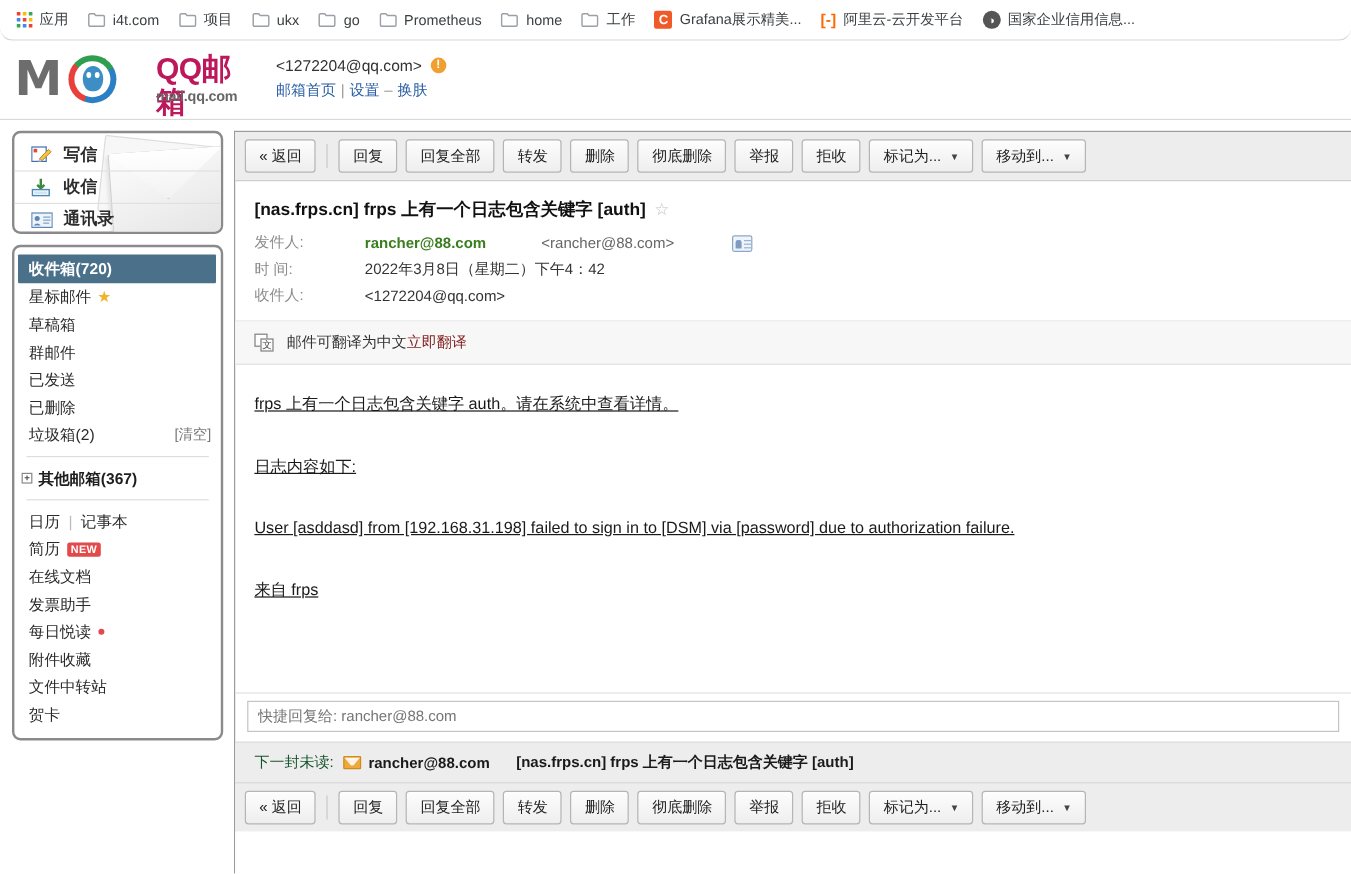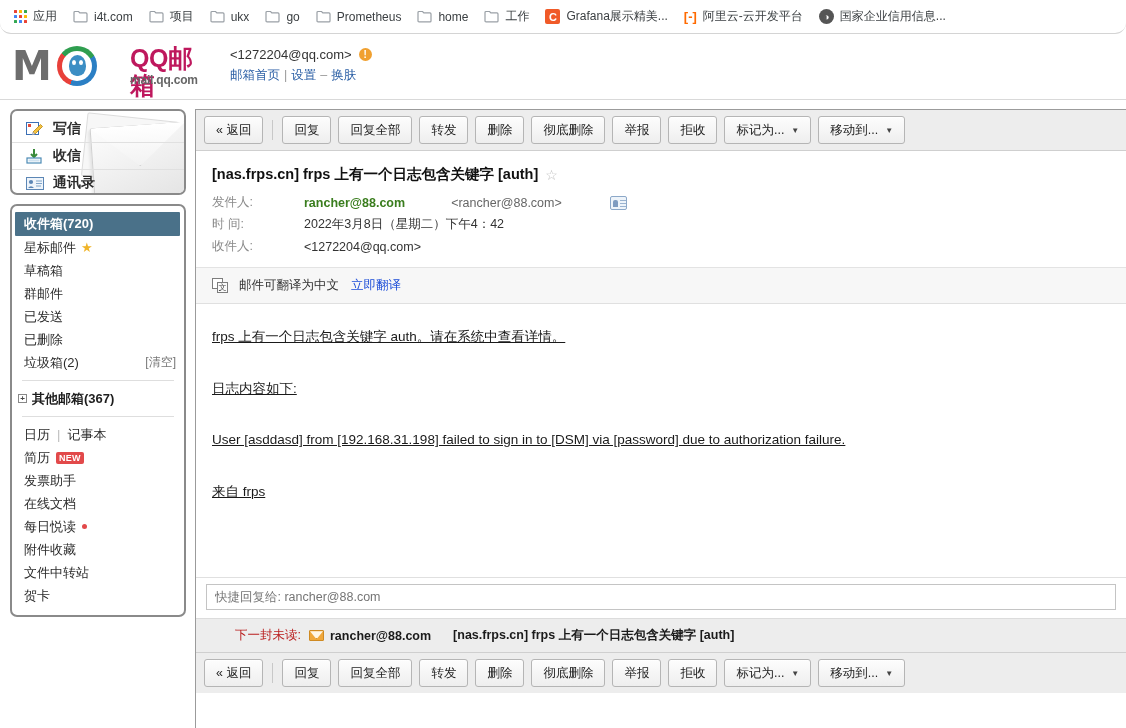--- a/index.html
+++ b/index.html
@@ -301,21 +301,21 @@
   }
   .trans-ic {
     width: 17px; height: 16px; position: relative; margin-right: 10px;
   }
   .trans-ic span {
     position:absolute; border:1px solid #7d7d7d; background:#fff;
     font-size: 8px; text-align:center; color:#444;
   }
   .trans-ic .s1 { left:0; top:0; width:11px; height:11px; }
   .trans-ic .s2 { left:5px; top:4px; width:11px; height:11px; line-height:10px; background:#fafafa; }
-  .trans-link { color:#1d4ed8; margin-left: 12px; cursor:pointer; }
+  .trans-link { color:#7f1d1d; cursor:pointer; }
 
   #mail-body {
     padding: 22px 16px 10px 16px;
     font-size: 13.5px;
     color: #1a1a1a;
     line-height: 1.6;
     flex: 1 1 auto;
     overflow: hidden;
     text-decoration: underline;
   }
@@ -340,21 +340,21 @@
   .next-unread {
     background: #ededed;
     border-top: 1px solid #dcdcdc;
     border-bottom: 1px solid #cfcfcf;
     padding: 8px 16px;
     font-size: 12.5px;
     color: #2b2b2b;
     display: flex; align-items: center;
     flex: 0 0 auto;
   }
-  .nu-lbl { color:#b91c1c;margin-left:23px; }
+  .nu-lbl { color:#14532d; }
   .env-ic {
     display:inline-block; width: 15px; height: 11px;
     background: #f0a83c; border: 1px solid #cf8a22;
     margin: 0 6px 0 8px; position: relative; border-radius:1px;
   }
   .env-ic::after {
     content:''; position:absolute; left:0; top:0; width:13px; height:7px;
     border-bottom: 1px solid #cf8a22;
     clip-path: polygon(0 0, 100% 0, 50% 100%);
     background: #fff6e6;
@@ -546,24 +546,24 @@
           <div class="fitem">
             <span>日历</span>
             <span class="vsep">|</span>
             <span>记事本</span>
           </div>
           <div class="fitem">
             <span>简历</span>
             <span class="badge-new">NEW</span>
           </div>
           <div class="fitem">
+            <span>在线文档</span>
+          </div>
+          <div class="fitem">
             <span>发票助手</span>
-          </div>
-          <div class="fitem">
-            <span>在线文档</span>
           </div>
           <div class="fitem">
             <span>每日悦读</span>
             <span class="dot-red"></span>
           </div>
           <div class="fitem">
             <span>附件收藏</span>
           </div>
           <div class="fitem">
             <span>文件中转站</span>

